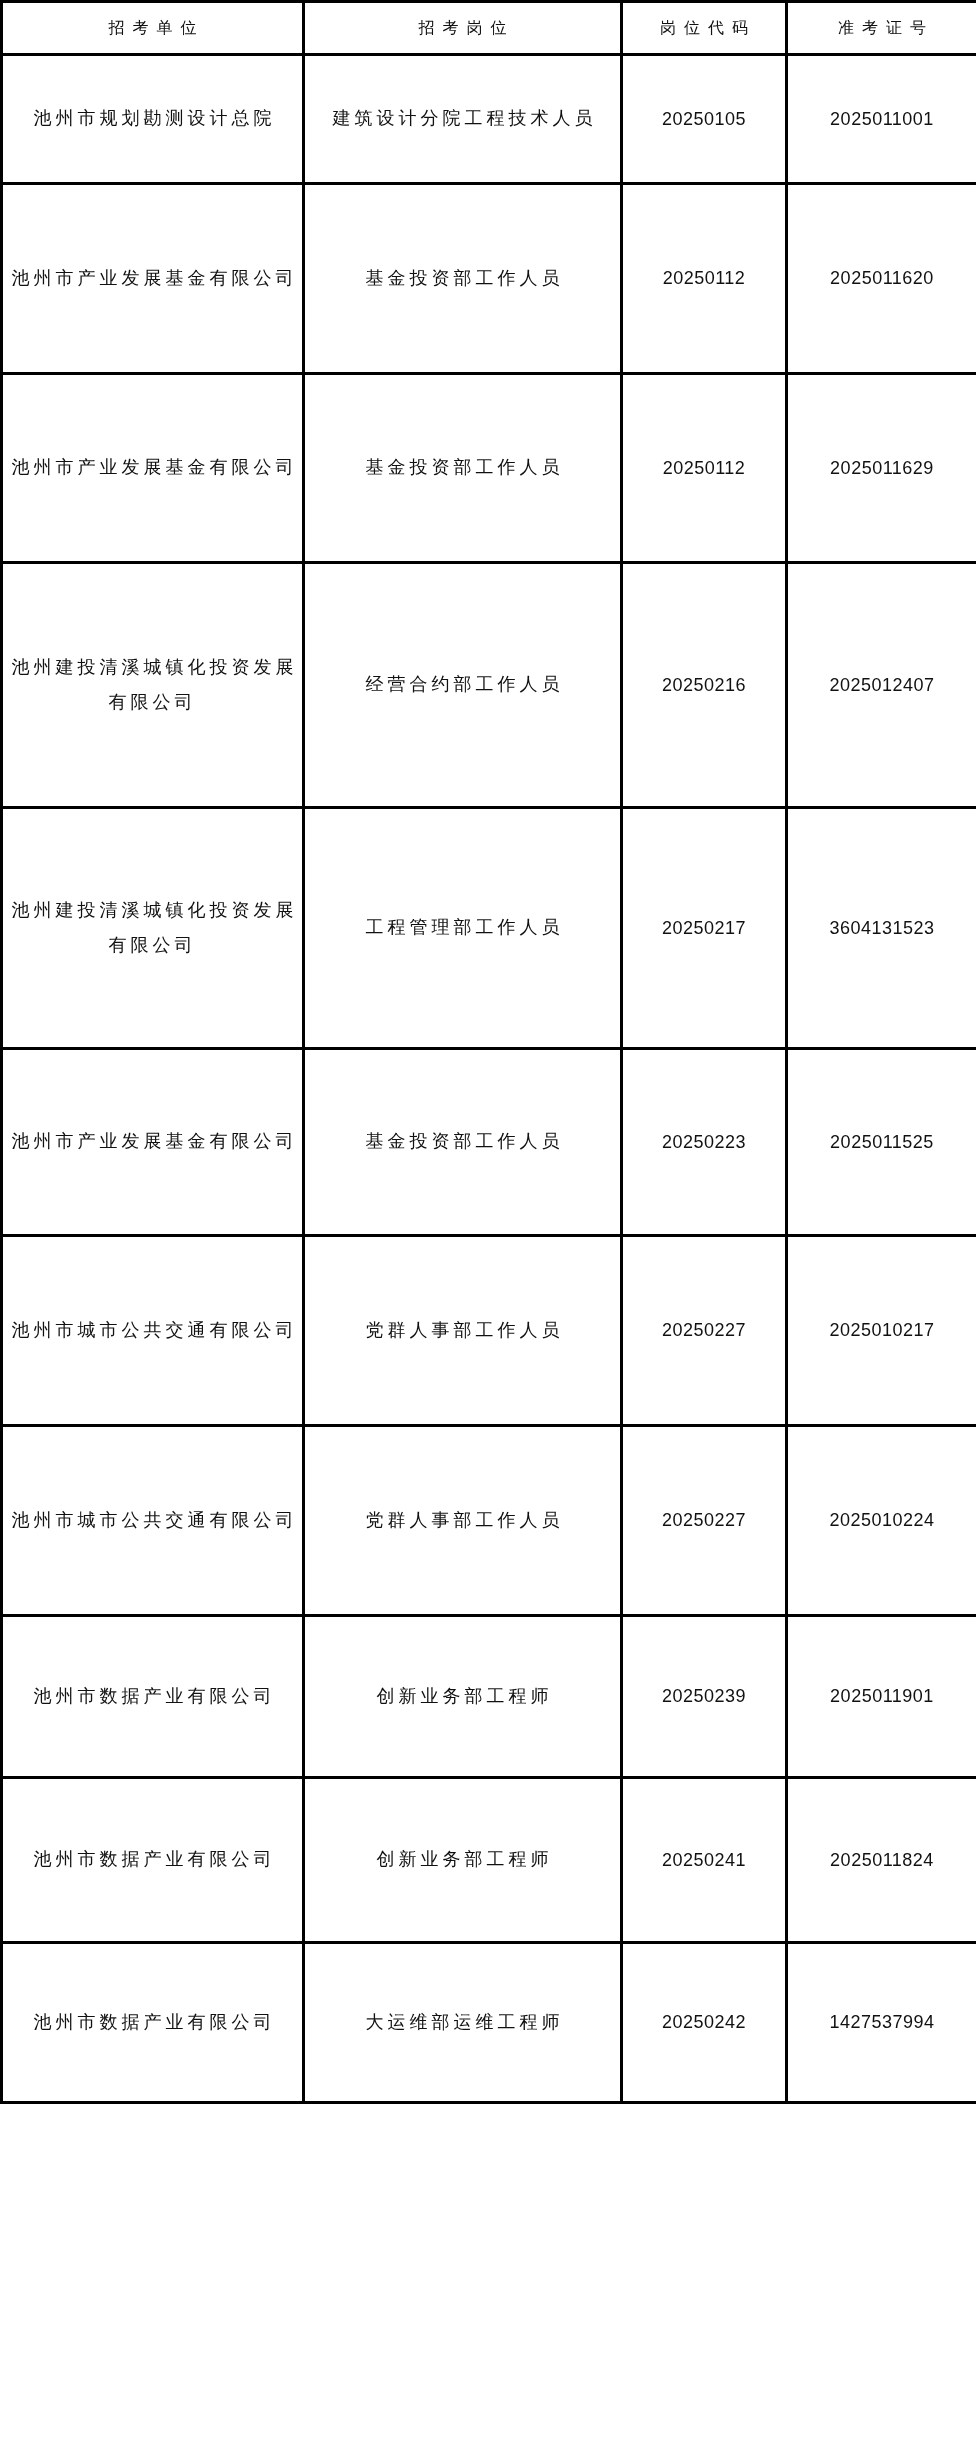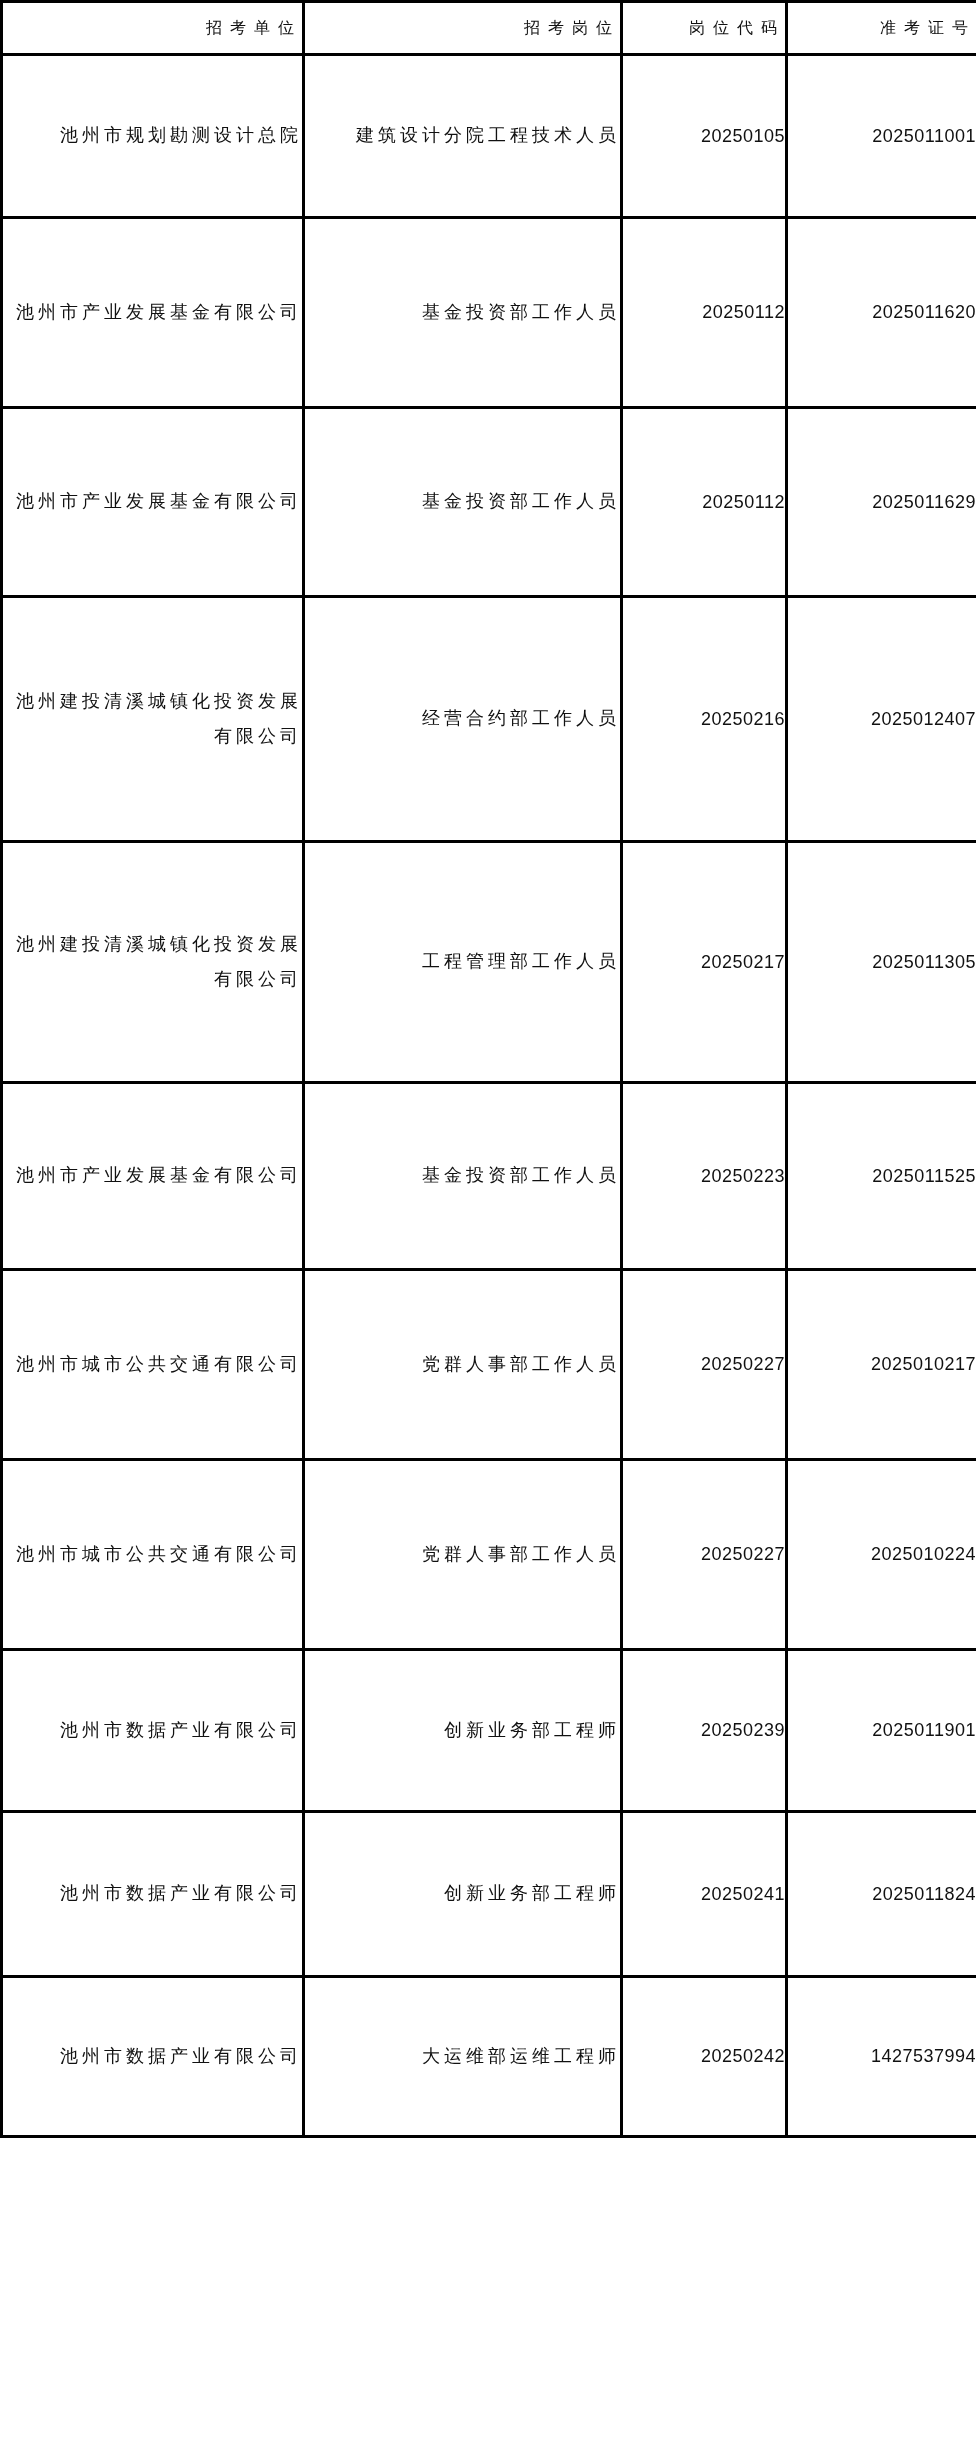--- a/index.html
+++ b/index.html
@@ -13,21 +13,21 @@
     color: #111111;
   }
   table.recruit-table {
     border-collapse: collapse;
     table-layout: fixed;
     width: 976px;
   }
   .recruit-table th,
   .recruit-table td {
     border: 3px solid #000000;
-    text-align: right;
+    text-align: center;
     vertical-align: middle;
     padding: 0;
     overflow: hidden;
   }
   
   .recruit-table thead th {
     height: 50px;
     font-size: 16px;
     font-weight: normal;
     letter-spacing: 8px;
@@ -62,21 +62,21 @@
   </colgroup>
   <thead>
     <tr>
       <th>招考单位</th>
       <th>招考岗位</th>
       <th>岗位代码</th>
       <th>准考证号</th>
     </tr>
   </thead>
   <tbody>
-    <tr style="height:163px">
+    <tr style="height:129px">
       <td class="cell-unit">池州市规划勘测设计总院</td>
       <td class="cell-position">建筑设计分院工程技术人员</td>
       <td class="cell-code">20250105</td>
       <td class="cell-ticket">2025011001</td>
     </tr>
     <tr style="height:190px">
       <td class="cell-unit">池州市产业发展基金有限公司</td>
       <td class="cell-position">基金投资部工作人员</td>
       <td class="cell-code">20250112</td>
       <td class="cell-ticket">2025011620</td>
@@ -92,21 +92,21 @@
 有限公司</td>
       <td class="cell-position">经营合约部工作人员</td>
       <td class="cell-code">20250216</td>
       <td class="cell-ticket">2025012407</td>
     </tr>
     <tr style="height:241px">
       <td class="cell-unit">池州建投清溪城镇化投资发展
 有限公司</td>
       <td class="cell-position">工程管理部工作人员</td>
       <td class="cell-code">20250217</td>
-      <td class="cell-ticket">2025011305</td>
+      <td class="cell-ticket">3604131523</td>
     </tr>
     <tr style="height:187px">
       <td class="cell-unit">池州市产业发展基金有限公司</td>
       <td class="cell-position">基金投资部工作人员</td>
       <td class="cell-code">20250223</td>
       <td class="cell-ticket">2025011525</td>
     </tr>
     <tr style="height:190px">
       <td class="cell-unit">池州市城市公共交通有限公司</td>
       <td class="cell-position">党群人事部工作人员</td>

